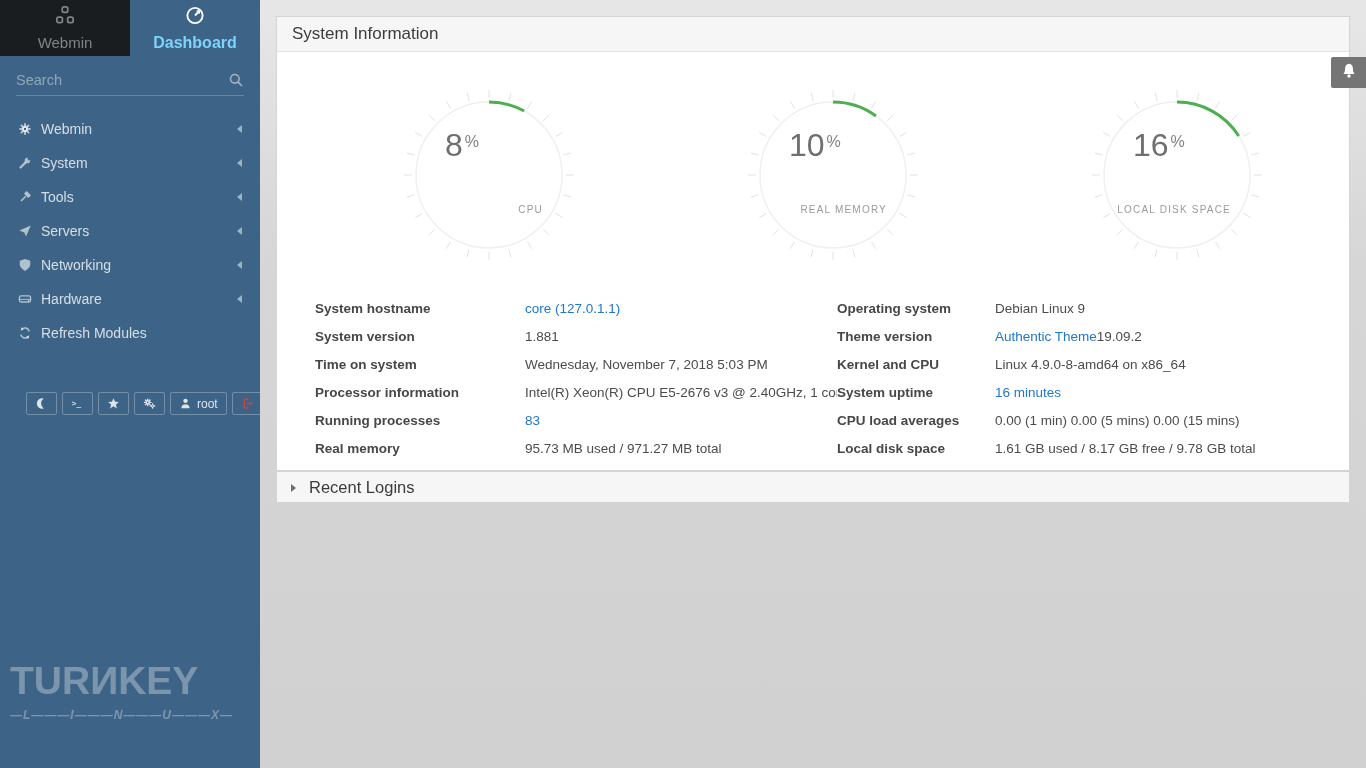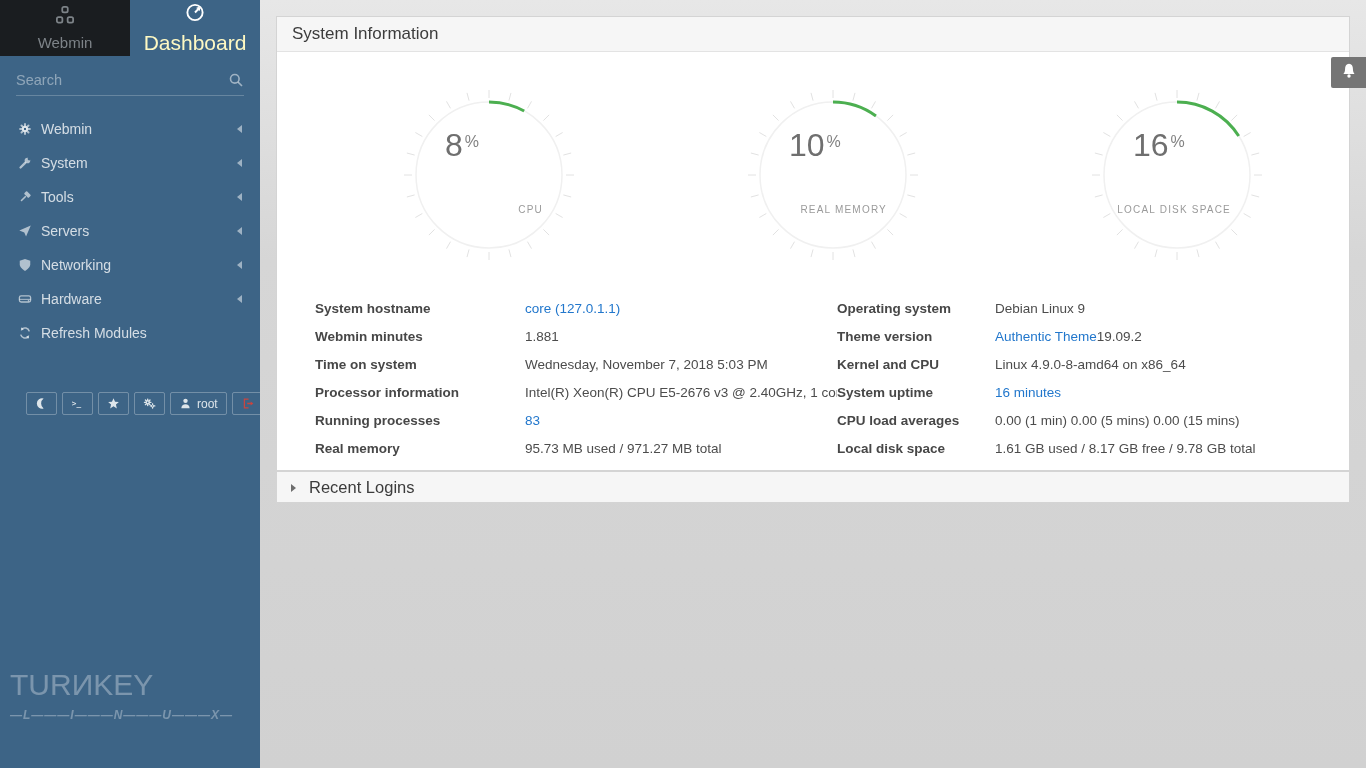--- a/index.html
+++ b/index.html
@@ -9,21 +9,21 @@
 
   
   .sidebar { position:absolute; left:0; top:0; width:260px; height:768px;
     background:#3d6486; color:#dfe7ec; }
   .tabs { display:flex; height:56px; }
   .tab { width:130px; display:flex; flex-direction:column; align-items:center;
     justify-content:center; gap:5px; cursor:pointer; }
   .tab-webmin { background:#1a1d20; color:#7d8388; }
   .tab-webmin .tab-label { font-size:15px; font-weight:400; color:#7d8388; }
   .tab-dashboard { background:#3d6486; color:#ffffff; }
-  .tab-dashboard .tab-label { font-size:21px; font-weight:normal; color:#fef9c3; }
+  .tab-dashboard .tab-label { font-size:16px; font-weight:bold; color:#7dd3fc; }
   .tab svg { width:20px; height:20px; }
 
   .search-row { display:flex; align-items:center; margin:16px 16px 0 16px;
     border-bottom:1px solid rgba(255,255,255,.22); padding-bottom:7px; }
   .search-row input { flex:1; background:transparent; border:none; outline:none;
     color:#fff; font-size:14.5px; font-family:inherit; }
   .search-row input::placeholder { color:rgba(255,255,255,.42); }
   .search-icon { width:16px; height:16px; color:rgba(255,255,255,.5); cursor:pointer; }
 
   .menu { margin-top:16px; }
@@ -37,21 +37,21 @@
     border-right:5px solid rgba(255,255,255,.5); margin-right:-2px; }
 
   .quickbar { display:flex; gap:5px; margin:42px 0 0 26px; }
   .qbtn { display:inline-flex; align-items:center; gap:5px; height:23px;
     padding:0 8px; border:1px solid rgba(255,255,255,.28); border-radius:2px;
     color:#dde5ea; font-size:12px; cursor:pointer; }
   .qbtn svg { width:13px; height:13px; }
 
   .logo { position:absolute; left:10px; bottom:46px; width:240px;
     color:rgba(255,255,255,.32); user-select:none; }
-  .logo-main { font-size:30px; font-weight:normal; letter-spacing:0px; line-height:1; }
+  .logo-main { font-size:39px; font-weight:bold; letter-spacing:0px; line-height:1; }
   .logo-sub { font-size:12px; font-weight:bold; margin-top:8px; letter-spacing:1px;font-style:italic; }
 
   
   .main { position:absolute; left:260px; top:0; right:0; bottom:0; padding:16px;
     background:linear-gradient(180deg,#e7e7e7 0px,#d6d6d6 260px,#d1d1d1 100%); }
   .panel { background:#fff; border:1px solid #d4d4d4; }
   .panel-header { height:35px; background:#f6f6f6; border-bottom:1px solid #e3e3e3;
     display:flex; align-items:center; padding:0 15px; font-size:17px; color:#3c3c3c;
     cursor:pointer; }
   .panel-si { height:455px; }
@@ -369,21 +369,21 @@
       </div>
     <div class="info-grid" id="infogrid">
         <div class="info-label">System hostname</div>
         <div class="info-value">
           <span class="link">core (127.0.1.1)</span>
         </div>
         <div class="info-label">Operating system</div>
         <div class="info-value">
           <span>Debian Linux 9</span>
         </div>
-        <div class="info-label">Webmin minutes</div>
+        <div class="info-label">System version</div>
         <div class="info-value">
           <span>1.881</span>
         </div>
         <div class="info-label">Theme version</div>
         <div class="info-value">
           <span class="link">Authentic Theme</span>
           <span> 19.09.2</span>
         </div>
         <div class="info-label">Time on system</div>
         <div class="info-value">

